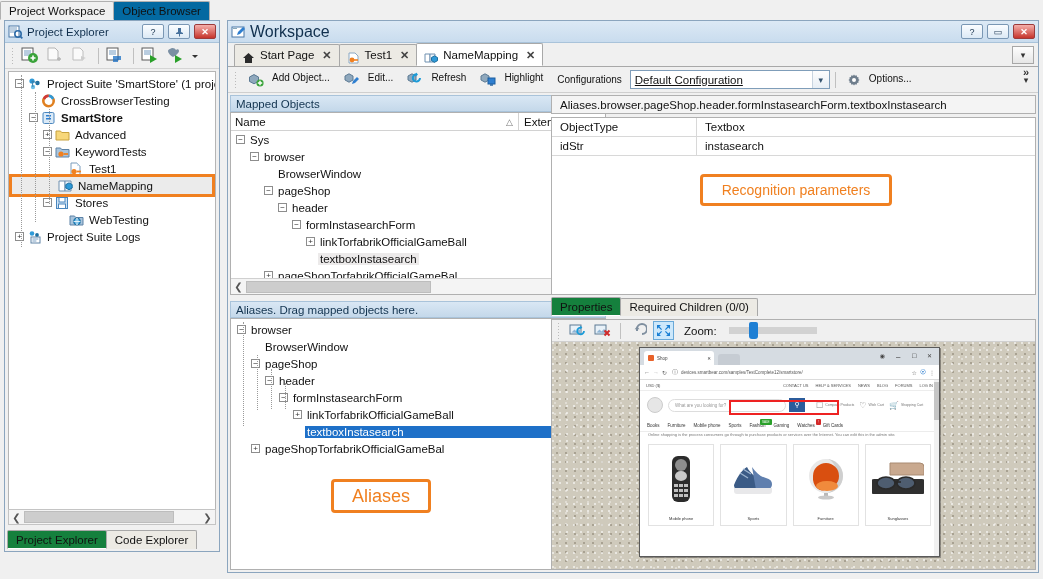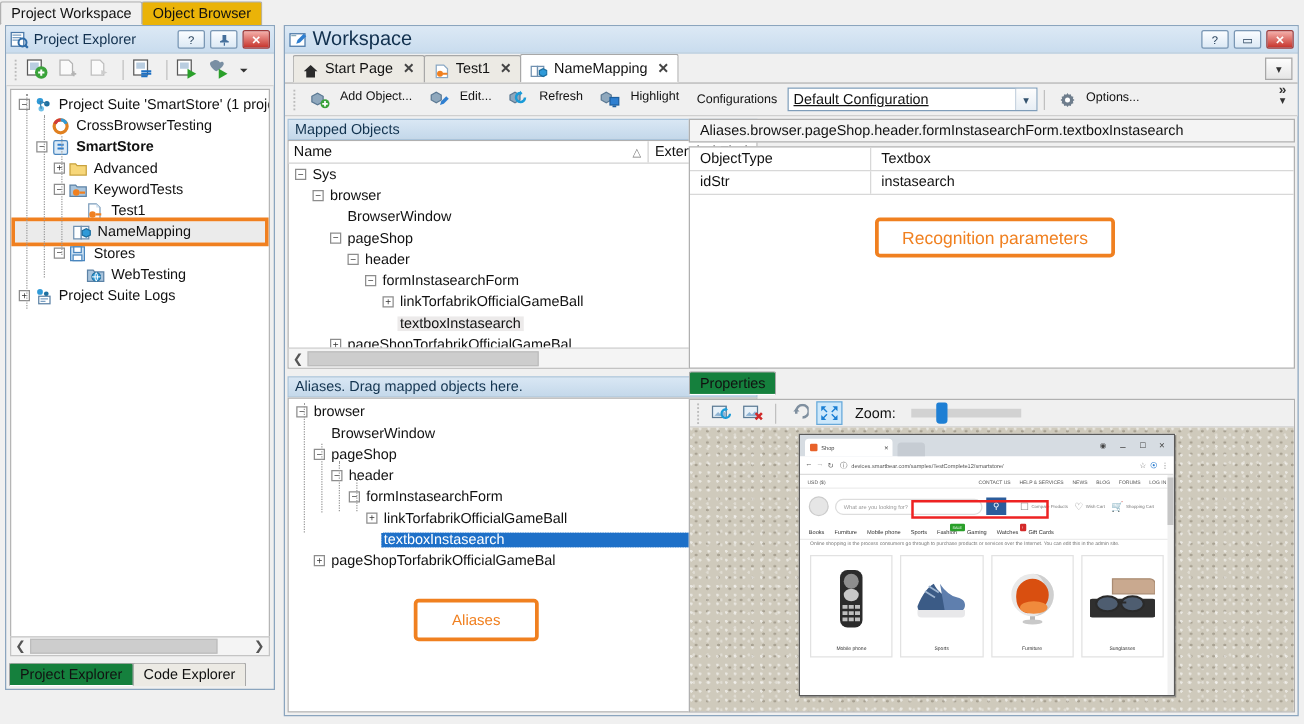--- a/index.html
+++ b/index.html
@@ -21,21 +21,21 @@
     border:1px solid #a8a8a8; border-bottom:none;
     background:#eceae4; margin-right:-1px;
     font-size:11.5px; white-space:nowrap;
     border-radius:2px 2px 0 0;
   }
   .tab.active { background:#15803d; border-bottom:1px solid #fff; position:relative; z-index:3; }
 
   
   #left-outer { position:absolute; left:0; top:0; width:224px; height:579px; }
   #left-tabs { position:absolute; left:0; top:0; width:224px; height:20px; display:flex; align-items:flex-end; }
-  #left-tabs .tab { border-color:#b0b0b0; background:#eab308; }
+  #left-tabs .tab { border-color:#b0b0b0; background:#0369a1; }
   #left-tabs .tab.active { background:#f0f0f0; border-bottom-color:#f0f0f0; }
 
   #pe-box { position:absolute; left:4px; top:20px; width:216px; height:532px;
             border:1px solid #8ba5be; background:#f0f0f0; }
   #pe-title { height:22px; background:linear-gradient(#dce9f5,#c9dcee);
               border-bottom:1px solid #a9c3da; display:flex; align-items:center; padding:0 3px; gap:4px; }
   #pe-title .ttl { font-size:11.5px; color:#11304e; flex:1; }
   .winbtn { width:22px; height:15px; border:1px solid #7a97b4; background:linear-gradient(#fbfdff,#dce9f5);
             display:flex; align-items:center; justify-content:center; font-size:9px; color:#1a3550; border-radius:2px; }
   .winbtn.close { border-color:#9c3b3b; background:linear-gradient(#f5b0ab,#c6342c); color:#fff; font-weight:bold; }
@@ -189,21 +189,21 @@
   #mini-cards { display:flex; gap:6px; padding:6px 8px; }
   .mini-card { flex:1; height:82px; border:1px solid #e2e2e2; display:flex; flex-direction:column;
                align-items:center; justify-content:flex-end; padding-bottom:4px; background:#fff; }
   .mini-card .cap { font-size:4px; color:#333; margin-top:3px; }
   .mini-art { flex:1; display:flex; align-items:center; justify-content:center; width:100%; }
   #mini-vsb { position:absolute; right:0; top:32px; bottom:0; width:5px; background:#f1f1f1; }
   #mini-vsb .th { position:absolute; top:2px; left:0; width:5px; height:38px; background:#c6c6c6; }
 
   #aliases-callout { position:absolute; left:100px; top:160px; width:100px; height:34px;
                      border:3px solid #f08020; border-radius:4px; background:#fff;
-                     display:flex; align-items:center; justify-content:center; color:#f08020; font-size:12px; }
+                     display:flex; align-items:center; justify-content:center; color:#f08020; font-size:18px; }
 </style>
 </head>
 <body>
 
 <div id="root">
 
   <div id="left-outer">
 
     <div id="left-tabs">
       <div class="tab active">
@@ -689,20 +689,23 @@
         </div>
       </div>
 
       <div id="objpath">
         <span>Aliases.browser.pageShop.header.formInstasearchForm.textboxInstasearch</span>
       </div>
 
       <div id="props-tabs">
         <div class="tab active">
           <span>Properties</span>
+        </div>
+        <div class="tab">
+          <span>Required Children (0/0)</span>
         </div>
       </div>
 
       <div id="preview-box">
         <div id="preview-toolbar">
           <span class="grip"></span>
           <span class="pv-ico">
             <svg width="17" height="15" viewBox="0 0 17 15">
                 <rect x="1" y="2" width="11" height="9" fill="#e8f1f8" stroke="#5c7a94"></rect>
                 <path d="M2.5 9.5l3-3 2 2 2.5-2.5 1.5 1.5v2.5z" fill="#8fb4d4"></path>

